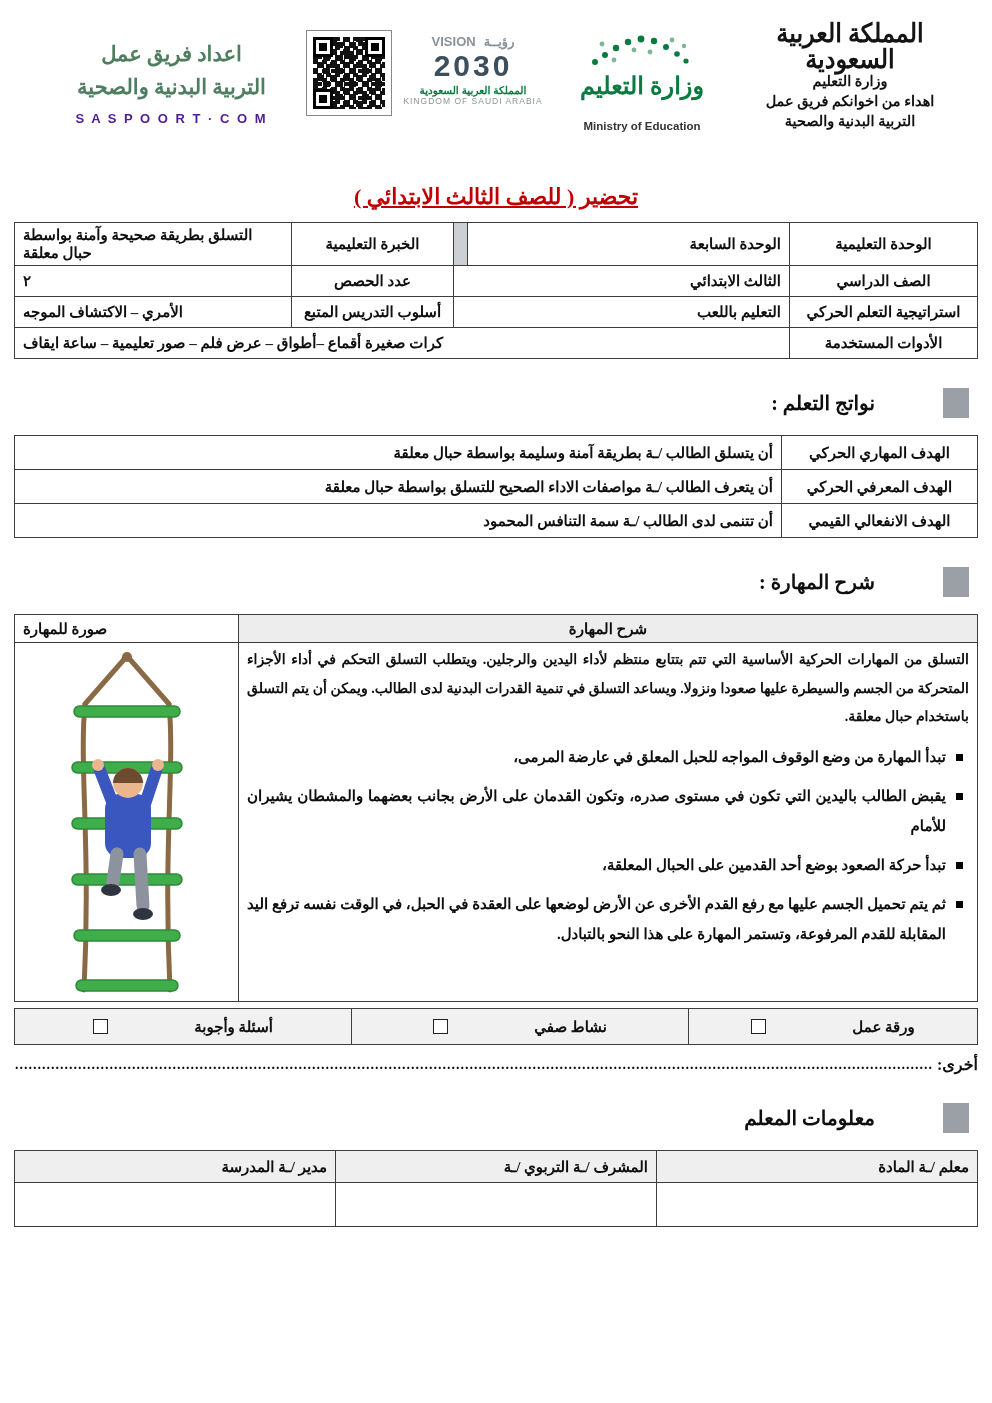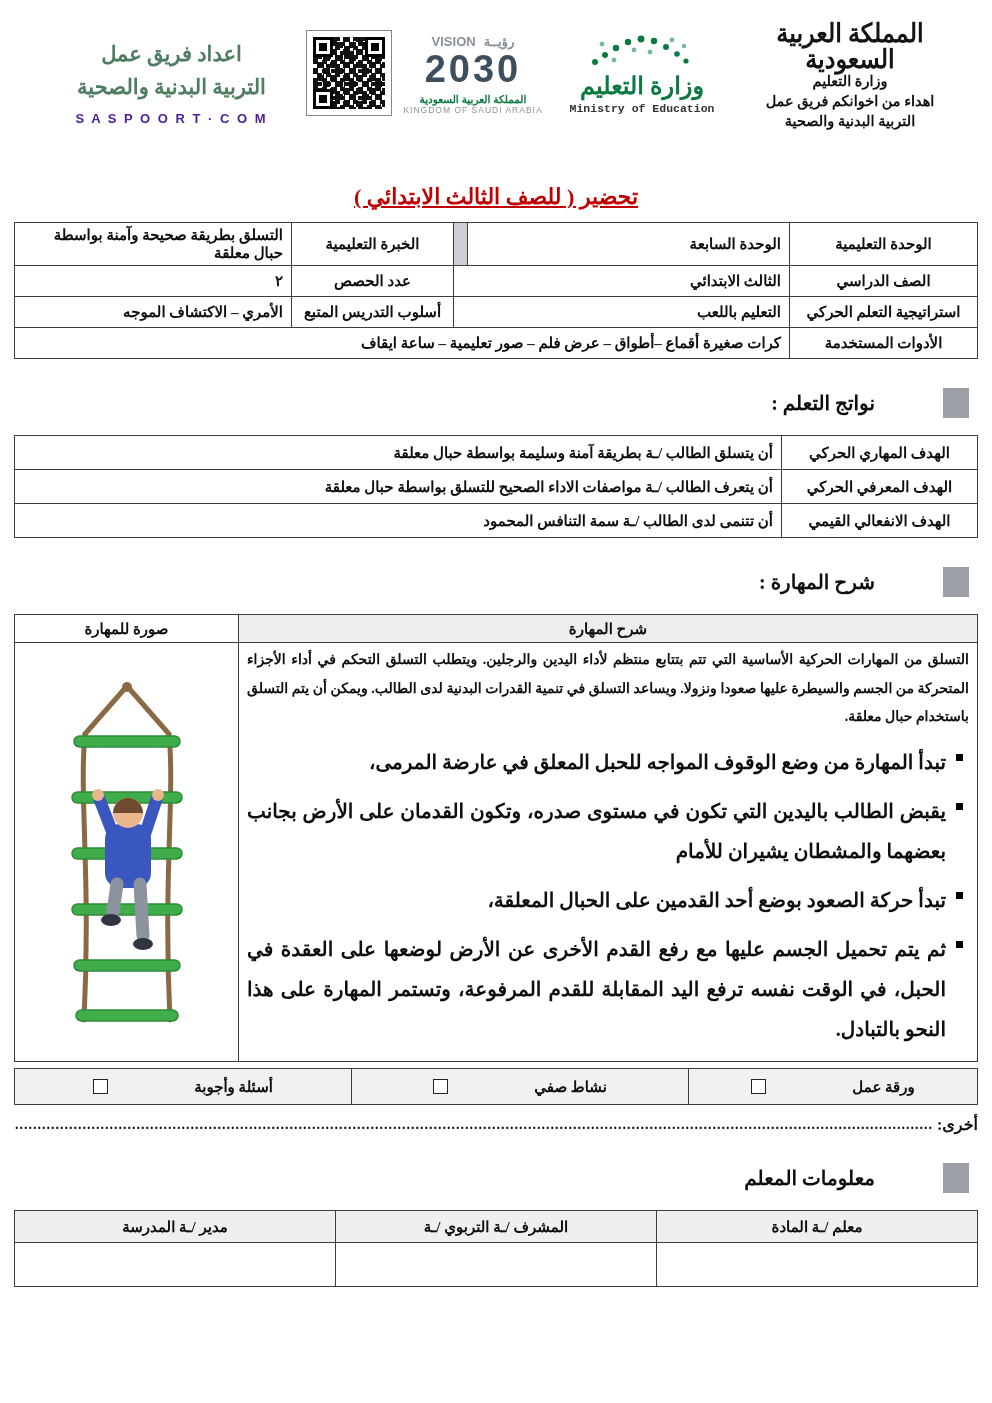--- a/index.html
+++ b/index.html
@@ -7,24 +7,24 @@
   body{width:992px;min-height:1403px;direction:rtl;font-family:"Liberation Serif","DejaVu Serif",serif;color:#0f0f0f}
   .page{padding:16px 14px 40px}
 
   
   .topbar{display:flex;justify-content:space-between;align-items:flex-start;padding:6px 14px 0 30px;height:148px}
   .emblem-block{width:228px;text-align:center}
   .calligraphy{font-weight:900;font-size:24px;line-height:1.0;letter-spacing:-1px;color:#141414;transform:scaleY(1.08)}
   .emblem-line{font-size:14.5px;font-weight:600;margin-top:3px;color:#111}
   .ministry{width:175px;text-align:center;padding-top:10px}
   .ministry-ar{font-size:24px;font-weight:900;color:#0b7a41;margin-top:-2px}
-  .ministry-en{font-size:11.5px;color:#333;font-family:Liberation Mono, monospace;margin-top:2px;font-weight:700}
+  .ministry-en{font-size:11.5px;color:#333;font-family:Liberation Sans, sans-serif;margin-top:20px;font-weight:700}
   .vision{width:150px;text-align:center;padding-top:12px;font-family:"Liberation Sans",sans-serif}
   .vision-top{font-size:13px;color:#8a9299;display:flex;justify-content:center;gap:8px;font-weight:700;align-items:baseline}
-  .vision-year{font-size:38px;font-weight:800;color:#3d4f5c;letter-spacing:3px;line-height:1.1}
+  .vision-year{font-size:30px;font-weight:800;color:#3d4f5c;letter-spacing:3px;line-height:1.1}
   .vision-ar{font-size:10.5px;color:#0b7a41;font-weight:700;margin-top:2px}
   .vision-en{font-size:8.5px;color:#8a9299;letter-spacing:1px}
   .qr{position:relative;width:86px;height:86px;background:#fff;border:1px solid #888;padding:6px;margin-top:8px}
   .qr-noise{width:100%;height:100%;background:
     repeating-conic-gradient(#111 0 25%,transparent 0 50%) 0 0/9px 9px,
     repeating-conic-gradient(#111 0 25%,transparent 0 50%) 4px 5px/13px 13px;background-color:#fff}
   .finder{position:absolute;width:20px;height:20px;border:3px solid #000;background:#fff}
   .finder::after{content:"";position:absolute;inset:3px;background:#000}
   .f1{top:6px;left:6px}.f2{top:6px;right:6px}.f3{bottom:6px;left:6px}
   .brand{width:255px;text-align:center;padding-top:16px}
@@ -33,53 +33,53 @@
 
   
   .doc-title{text-align:center;color:#c00000;font-size:22px;font-weight:800;text-decoration:underline;margin:20px 0 12px}
 
   
   .tbl{width:100%;border-collapse:collapse;table-layout:fixed}
   .tbl td{border:1px solid #3d3d3d;font-size:15px;font-weight:700;padding:3px 8px;vertical-align:middle}
   .info-table td{height:31px}
   td.lbl{text-align:center}
   td.val-r{text-align:right}
-  td.val-c{text-align:right}
+  td.val-c{text-align:left}
   td.strip{padding:0}
   td.strip.shaded{background:#ccd0d4}
 
   
   .section-head{display:flex;align-items:center;margin:28px 9px 16px;height:32px}
   .sec-block{width:26px;height:30px;background:#9aa0a6;flex:none}
   .sec-title{font-size:20px;font-weight:800;margin-right:68px}
 
   .outcomes-table td{height:34px}
 
   
   .skill-table{margin-top:4px}
   .skill-table td{vertical-align:top}
   .skill-head-desc{background:#ededed;text-align:center;height:28px;vertical-align:middle !important}
-  .skill-head-img{text-align:center;height:28px;vertical-align:middle !important}
+  .skill-head-img{text-align:left;height:28px;vertical-align:middle !important}
   .skill-desc{padding:12px 16px 14px}
   .skill-par{font-size:14px;font-weight:700;line-height:2.05;text-align:justify;margin-bottom:10px}
-  .bullet{display:flex;margin:0 6px 9px 0;font-size:20px;font-weight:700;line-height:2.0;text-align:justify}
+  .bullet{display:flex;margin:0 6px 9px 0;font-size:15px;font-weight:700;line-height:2.0;text-align:justify}
   .bullet-mark{flex:none;width:7px;height:7px;background:#000;margin-top:12px;margin-left:10px}
   .skill-img-cell{text-align:center;vertical-align:middle !important;padding:8px}
 
   
   .eval-table{margin-top:6px}
   .eval-table td{height:36px;background:#f1f1f1;padding:0 10px}
   .eval-cell{display:flex;align-items:center;justify-content:center;gap:86px}
   .checkbox{width:15px;height:15px;border:1.6px solid #222;background:#fff;display:inline-block}
   .other-line{display:flex;align-items:center;margin-top:10px;font-weight:800;font-size:16px;gap:4px}
   .other-dots{flex:1;overflow:hidden;white-space:nowrap;font-weight:700;letter-spacing:1px;font-size:14px}
 
   
   .teacher-table{margin-top:6px}
-  .teacher-table td{text-align:center}
+  .teacher-table td{text-align:right}
   .teacher-head td{background:#efefef;height:32px}
   .teacher-empty td{height:44px;background:#fff}
 </style>
 </head>
 <body>
 
 <div class="page">
 
   <header class="topbar">
 

